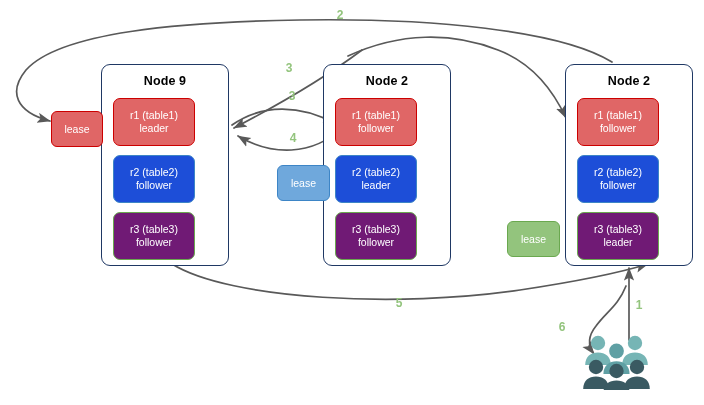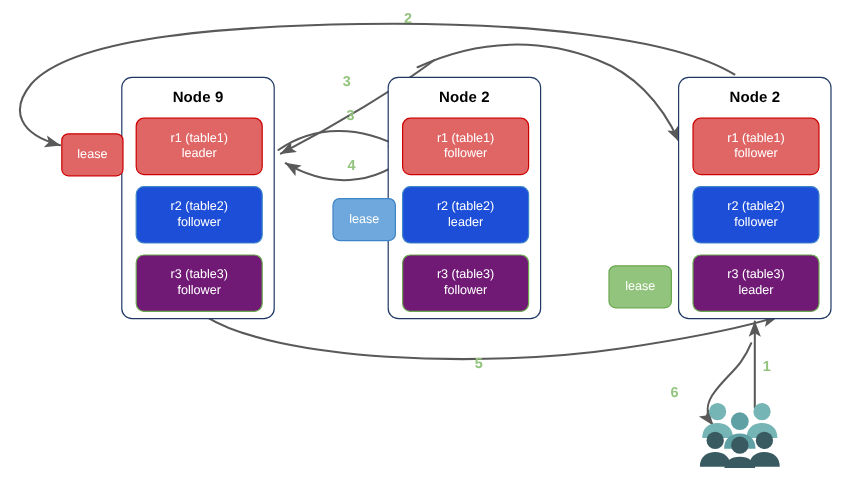--- a/index.html
+++ b/index.html
@@ -45,21 +45,21 @@
     width: 100%;
     text-align: center;
     font-size: 12.5px;
     font-weight: bold;
     color: #000000;
     letter-spacing: 0.1px;
   }
   .replica {
     position: absolute;
     left: 11px;
-    width: 106px;
+    width: 82px;
     height: 48px;
     border-radius: 7px;
     box-sizing: border-box;
     display: flex;
     flex-direction: column;
     align-items: center;
     justify-content: center;
     color: #ffffff;
     font-size: 10.5px;
     line-height: 13px;

